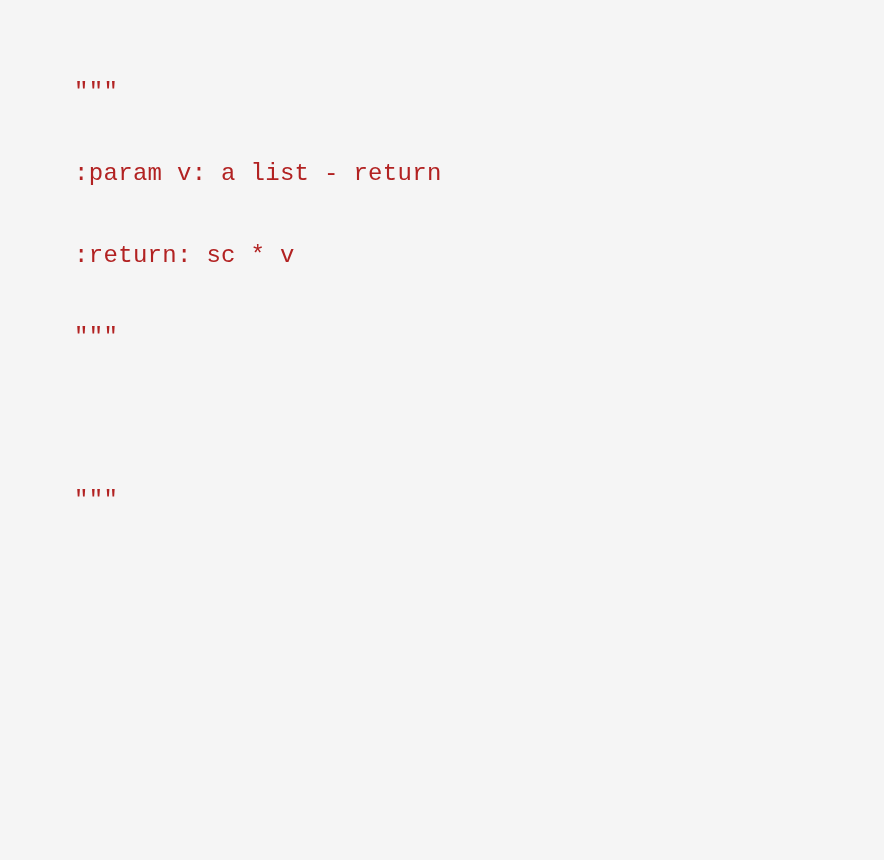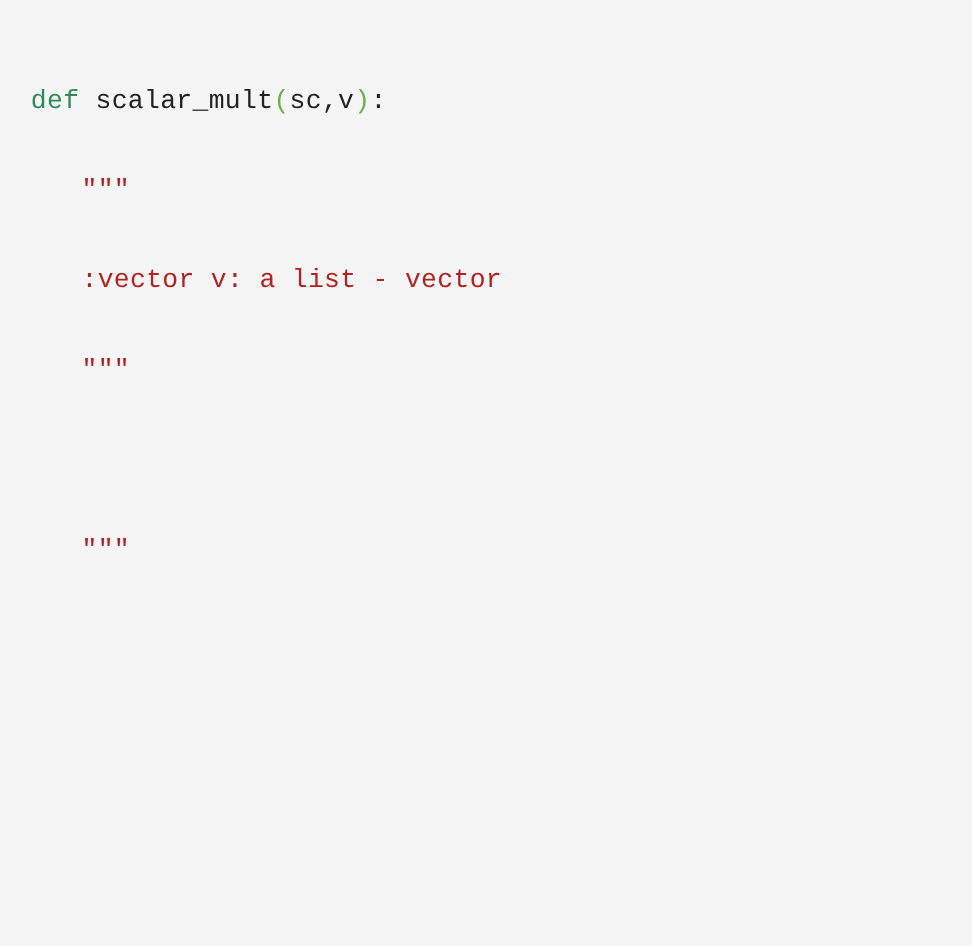--- a/index.html
+++ b/index.html
@@ -44,23 +44,23 @@
       width: 3.2ch;
     }
     .blank-line {
       height: 1.7em;
     }
   </style>
 </head>
 <body>
 
 <div class="code-block">
-<div><span class="keyword">def</span> <span class="func-name">scalar_mult</span><span class="paren">(</span><span class="param">sc,v</span><span class="paren">)</span><span class="colon">:</span></div>
 <div><span class="indent"></span><span class="docstring">"""</span></div>
-<div><span class="indent"></span><span class="docstring">:vector v: a list - vector</span></div>
+<div><span class="indent"></span><span class="docstring">:param v: a list - return</span></div>
+<div><span class="indent"></span><span class="docstring">:return: sc * v</span></div>
 <div><span class="indent"></span><span class="docstring">"""</span></div>
 <div class="blank-line"></div>
 <div><span class="indent"></span><span class="docstring">"""</span></div>
 
 
 
 
 
 
 

